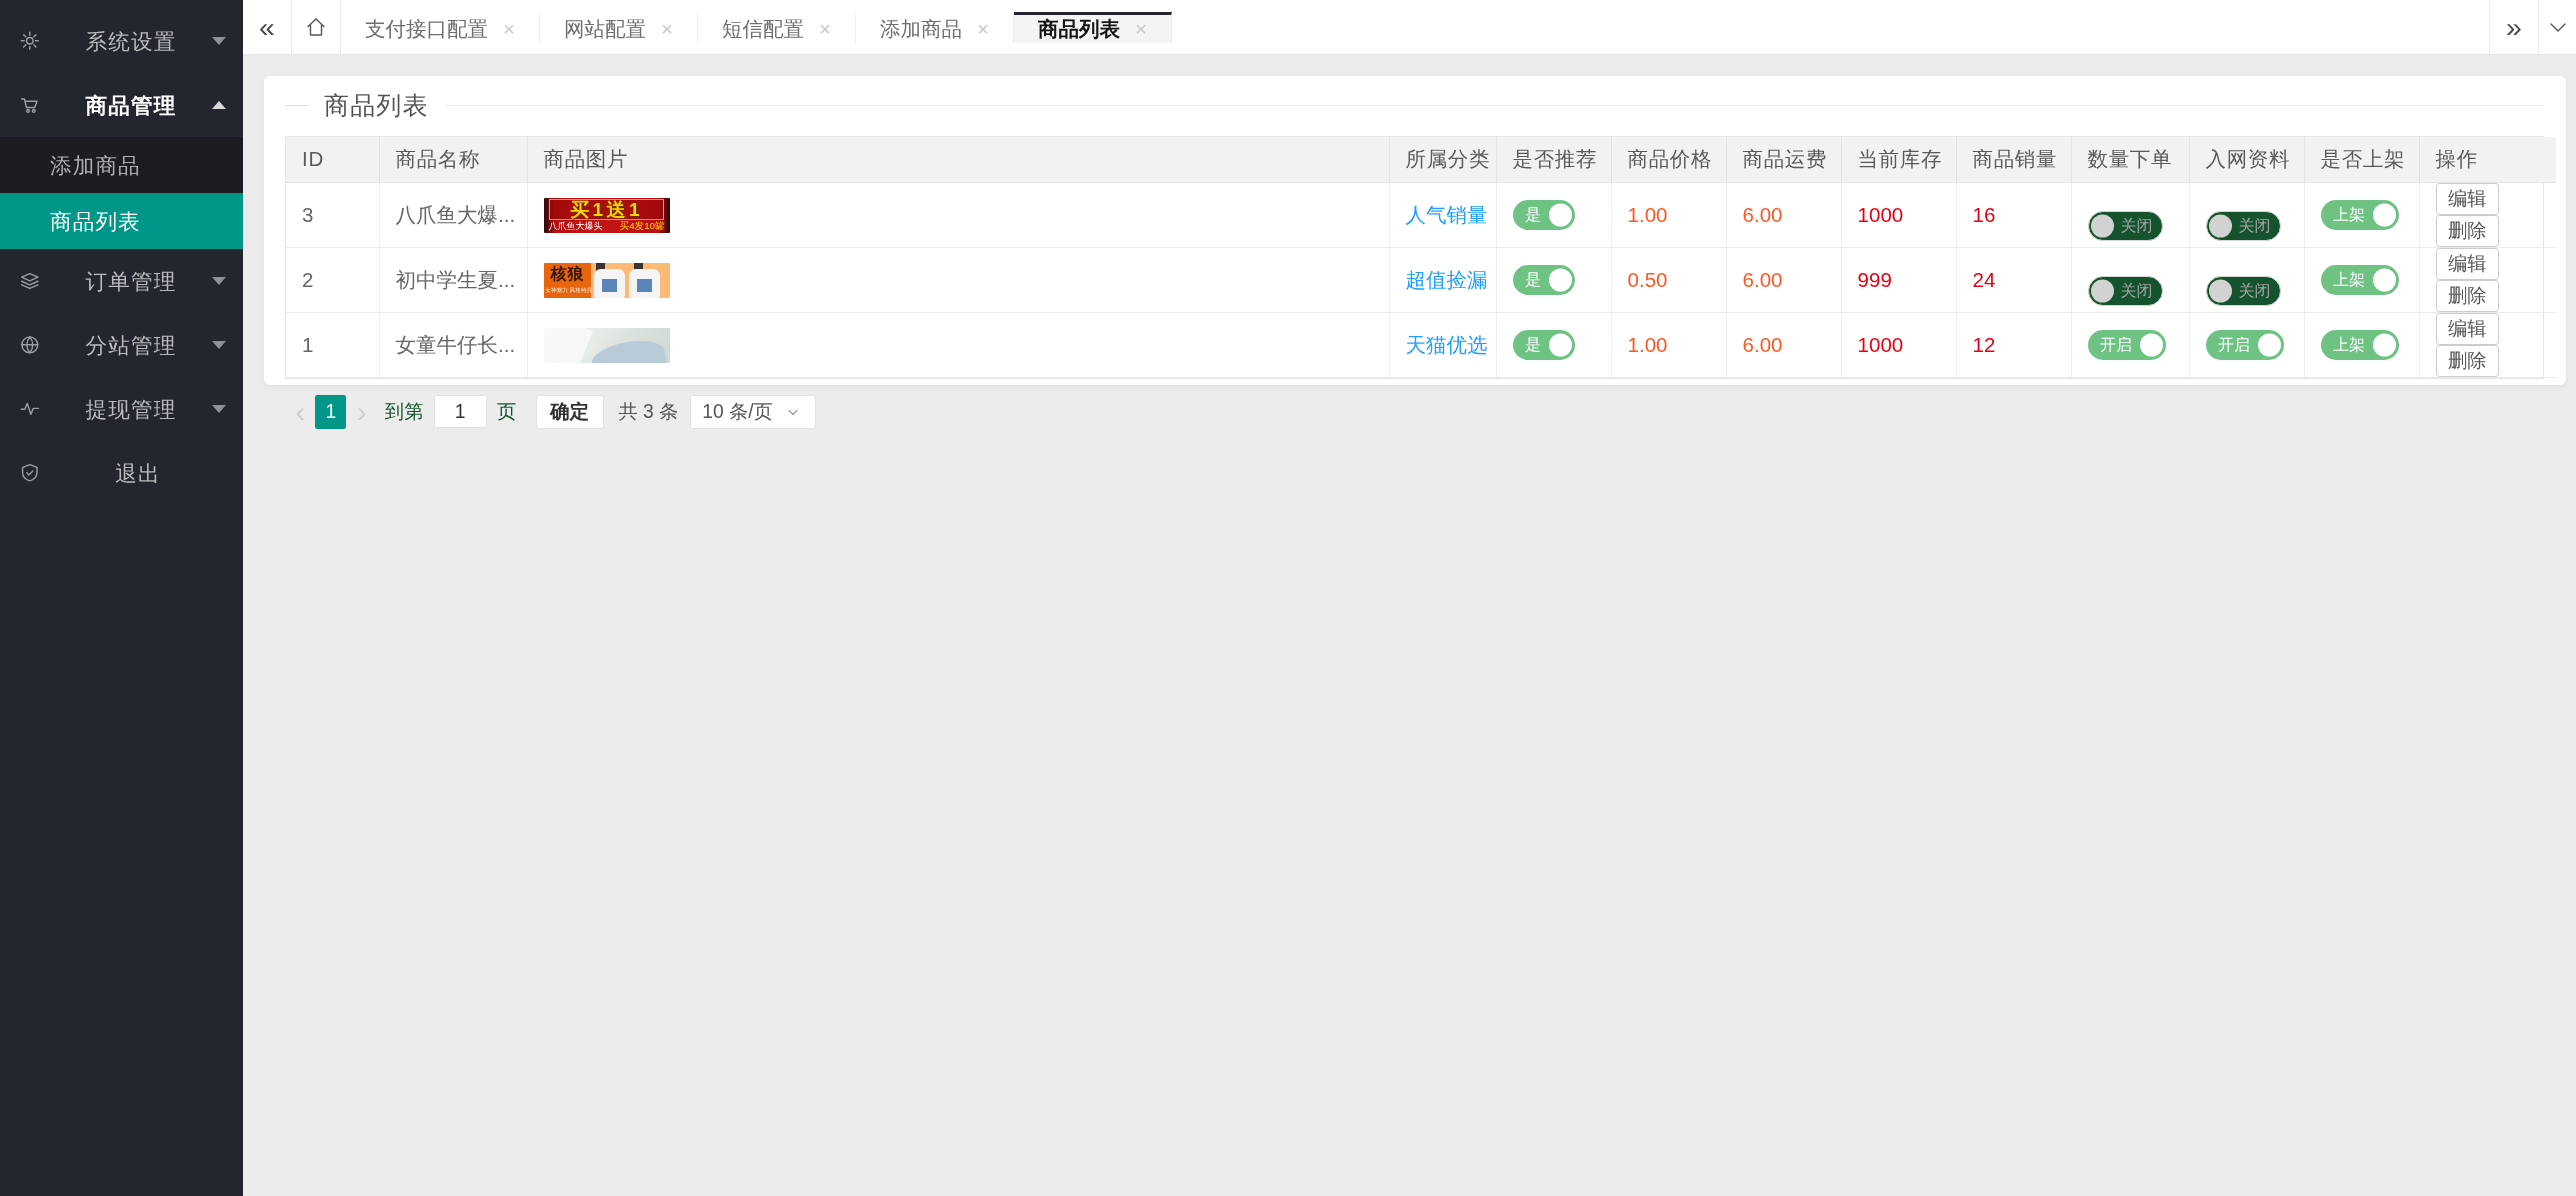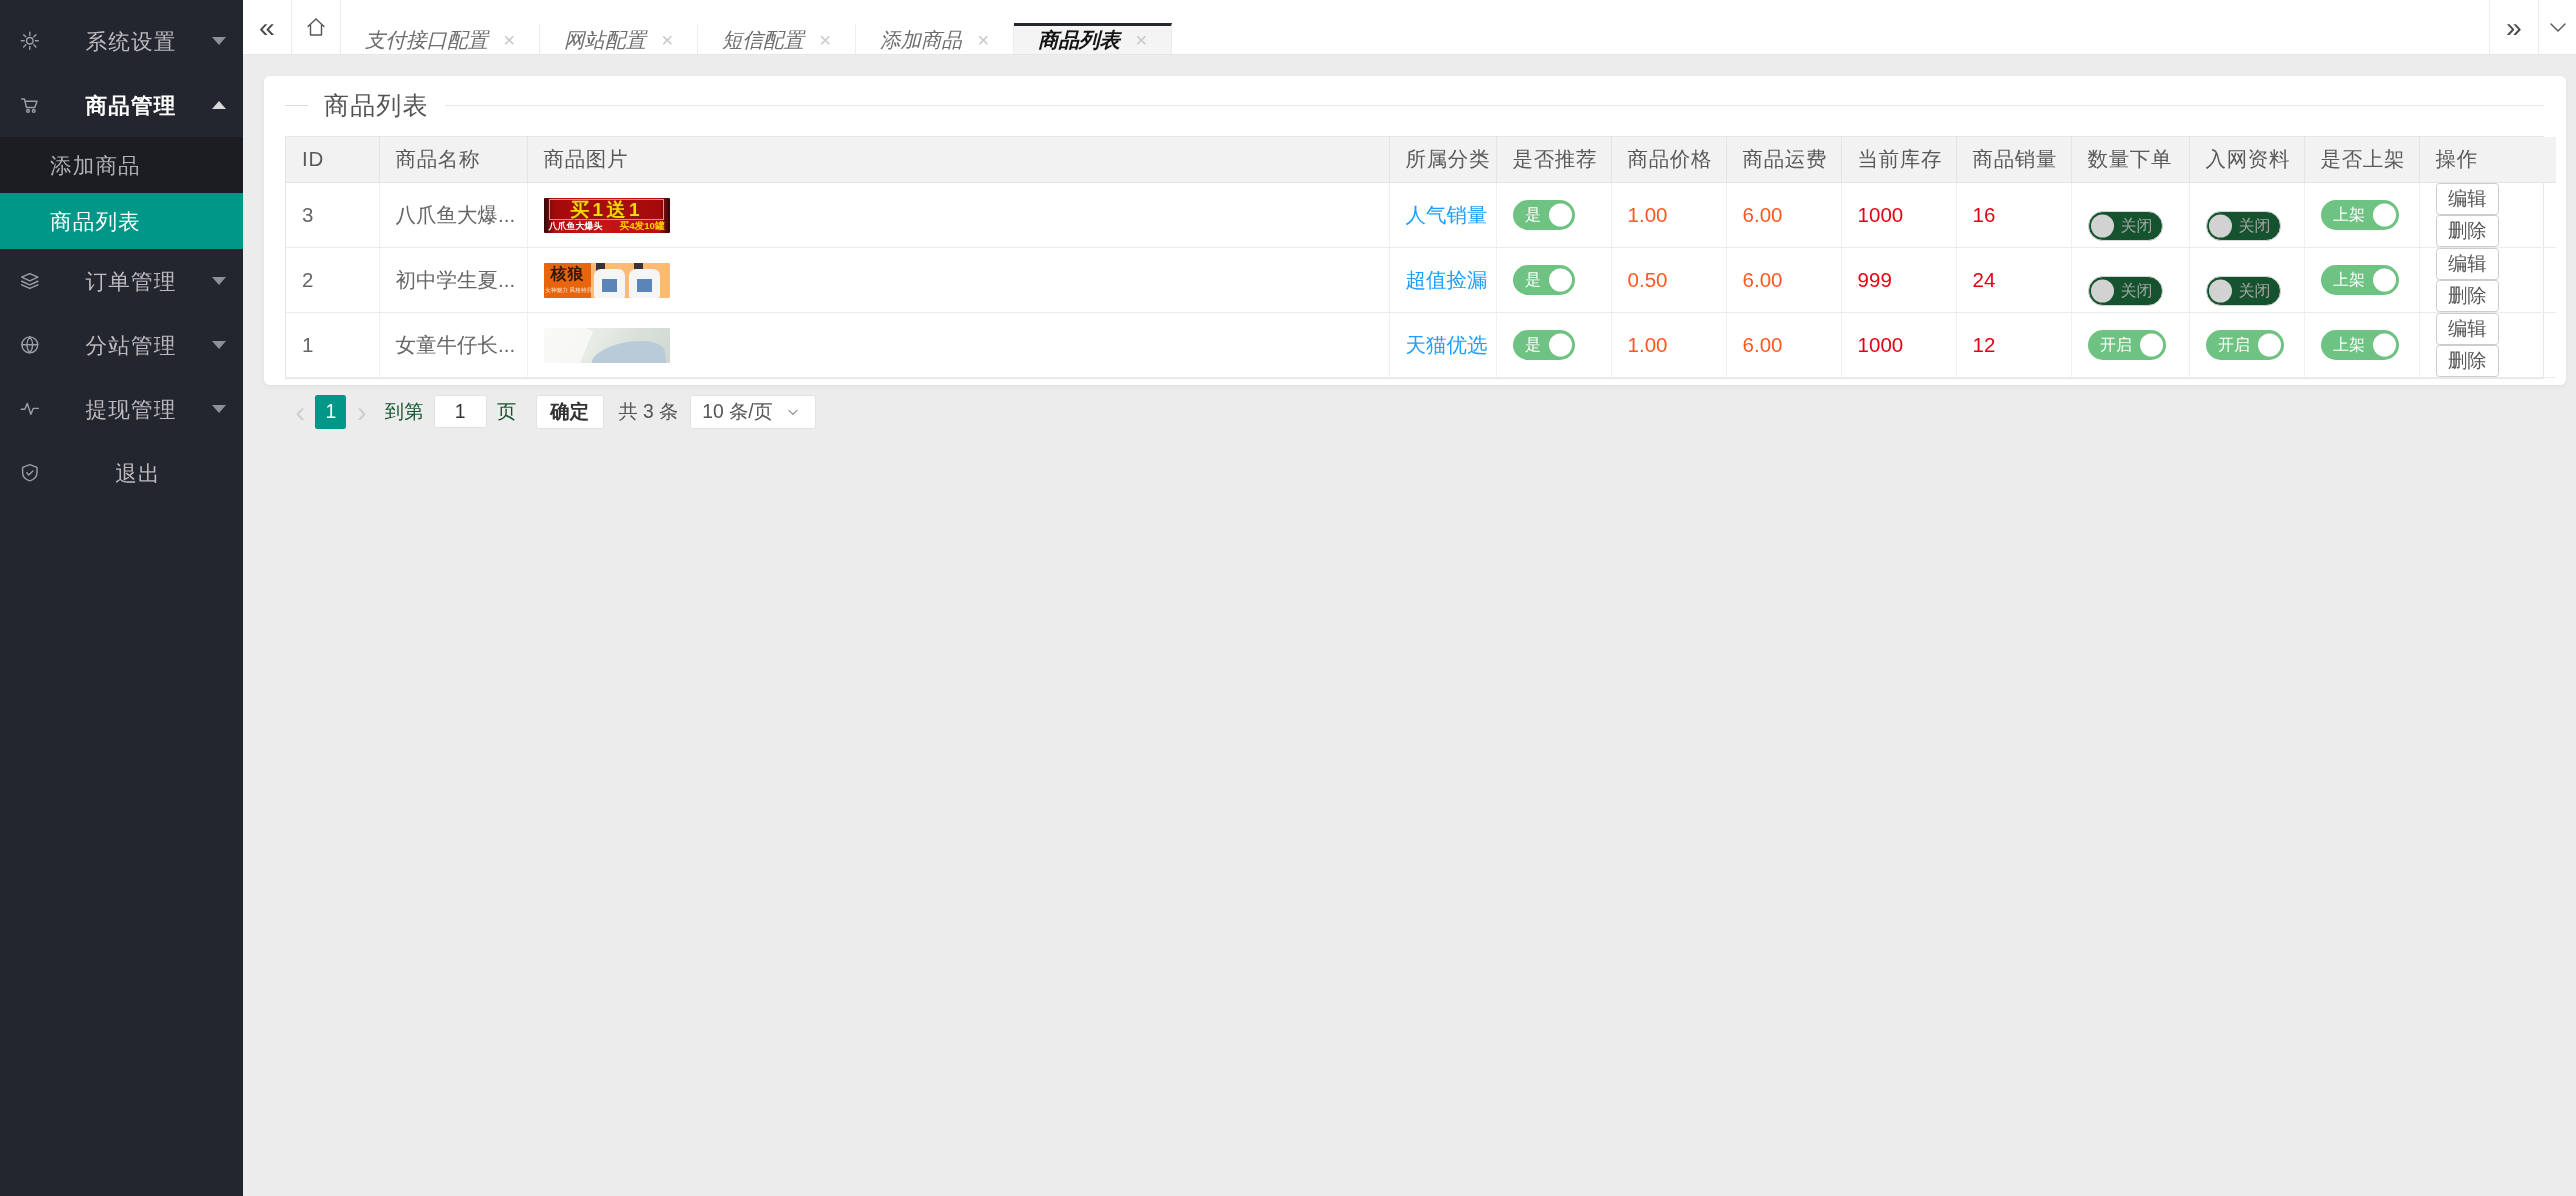--- a/index.html
+++ b/index.html
@@ -31,21 +31,21 @@
   .main { flex:1; display:flex; flex-direction:column; min-width:0; }
 
   .tabbar { height:55px; background:#ffffff; display:flex; align-items:stretch;
             border-bottom:1.1px solid #e6e6e6; }
   .tab-ctrl { width:49px; display:flex; align-items:center; justify-content:center;
               border-right:1.1px solid #ececec; color:#4a4a4a; font-size:28.4px; cursor:pointer; }
   .tab-ctrl.rightside { border-right:none; border-left:1.1px solid #ececec; }
   .tab-ctrl.narrow { width:38px; }
   .tab-ctrl .s-icon { color:#555; }
   .tab-ctrl .s-icon svg { width:24px; height:24px; stroke-width:1.4; }
-  .tabs { display:flex; align-items:flex-end;font-style:italic; }
+  .tabs { display:flex; align-items:center; }
   .tab { display:flex; align-items:center; padding:0 24px; border-right:1.1px solid #ececec;
          font-size:20.5px; color:#6e6e6e; cursor:pointer; border-top:3.4px solid transparent; }
   .tab.active { background:#f4f4f4; color:#141414; font-weight:700; border-top:3.4px solid #23262e; }
   .tab-close { color:#c8c8c8; font-size:20.5px; margin-left:15px; font-weight:400; }
   .tab-spacer { flex:1; }
 
   .content { flex:1; background:#ececec; padding:20.5px 10.2px 0 20.5px; }
   .panel { background:#ffffff; border-radius:5.7px; height:309px; padding:0 21.6px;
            box-shadow:0 1.1px 4.6px rgba(0,0,0,0.05); }
 
@@ -87,21 +87,21 @@
   .pimg { width:126px; height:35px; position:relative; overflow:hidden; border-radius:1.1px;
           margin:4px 0; }
   .pimg.promo { background:linear-gradient(90deg,#2d0808 0%,#b90f0f 9%,#c41414 50%,#b90f0f 91%,#2d0808 100%); }
   .p-top { position:absolute; top:1.7px; left:5.7px; right:5.7px; height:21px;
            display:flex; align-items:center; justify-content:center;
            font-size:19px; font-weight:700; color:#ffd400; letter-spacing:3.4px;
            border:1.1px solid #e09090; background:rgba(150,8,8,0.55);
            text-shadow:1.1px 1.1px 0 #6b2d00; }
   .p-bottom { position:absolute; bottom:0.6px; left:0; right:0; height:11.4px;
               display:flex; align-items:center; justify-content:center; gap:17px;
-              font-weight:700; white-space:nowrap; }
+              font-weight:400; white-space:nowrap; }
   .p-bottom .wh { color:#ffffff; font-size:9px; }
   .p-bottom .yl { color:#ffd400; font-size:9.7px; }
   .pimg.tshirt { background:#fdba74; }
   .t-badge { position:absolute; left:0; top:0; width:47px; height:35px; background:#e8650e; }
   .t-badge-main { position:absolute; left:6.8px; top:1.1px; font-size:16px; font-weight:700; color:#2f1802; letter-spacing:1.1px; }
   .t-badge-sub { position:absolute; left:1.7px; top:24px; font-size:5.7px; color:#fbe9d2; white-space:nowrap; }
   .t-hair { position:absolute; top:0; width:9px; height:17px; background:#3b3234; border-radius:0 0 4.6px 4.6px; }
   .t-hair.h1 { left:52px; } .t-hair.h2 { left:90px; }
   .t-shirt { position:absolute; top:6.8px; width:31px; height:28.4px; background:#f5f5f5;
              border-radius:6.8px 6.8px 2.3px 2.3px; }

